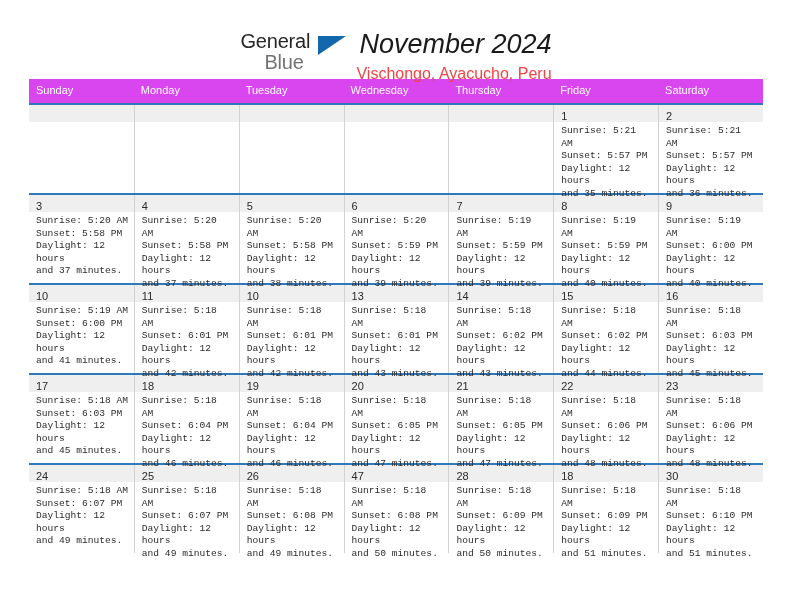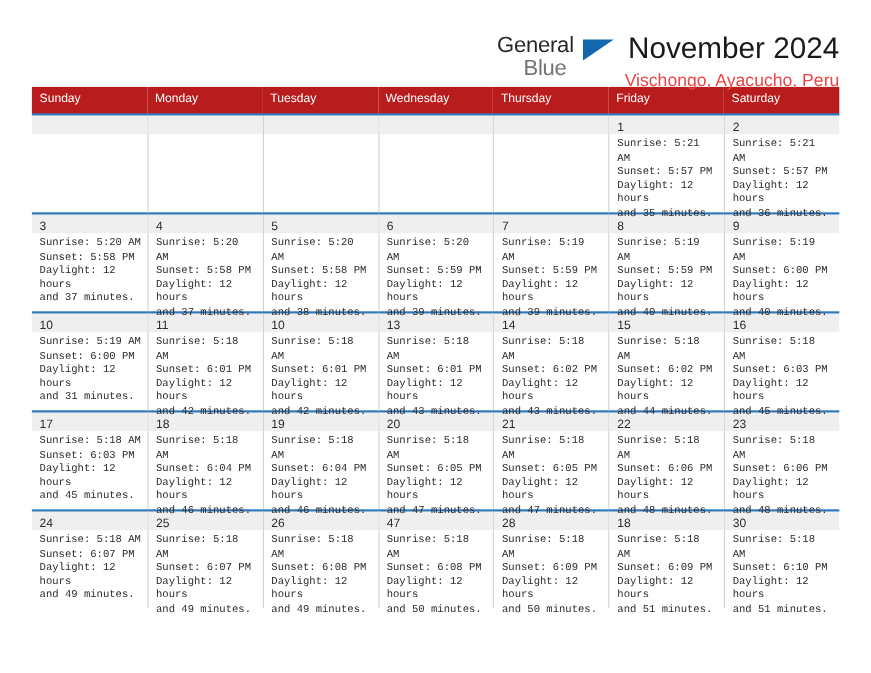--- a/index.html
+++ b/index.html
@@ -18,21 +18,21 @@
     position: relative;
     width: 792px;
     height: 612px;
     box-sizing: border-box;
     padding: 0 29px;
   }
 
   
   .topbar {
     display: flex;
-    justify-content: flex-end;
+    justify-content: center;
     align-items: flex-start;
     padding-top: 28px;
     height: 70px;
     box-sizing: border-box;
   }
   .brand {
     display: block;
     width: 116px;
     position: relative;
     padding-top: 3px;
@@ -67,38 +67,39 @@
   .titleblock {
     text-align: right;
   }
   .cal-title {
     font-size: 27px;
     line-height: 32px;
     color: #1a1a1a;
     font-weight: normal;
     margin: 0;
     white-space: nowrap;
+    font-style: italic;
   }
   .cal-sub {
     font-size: 16px;
     line-height: 20px;
     color: #ef4444;
     margin: 4px 0 0 0;
     white-space: nowrap;
   }
 
   
   .calendar {
     margin-top: 9px;
     width: 734px;
     border-collapse: collapse;
     table-layout: fixed;
   }
   .calendar th {
-    background: #b91c1c;
+    background: #d946ef;
     color: #ffffff;
     font-weight: normal;
     font-size: 11px;
     line-height: 13px;
     text-align: left;
     padding: 5px 0 6px 7px;
     height: 19px;
     box-sizing: border-box;
   }
   .calendar td {
@@ -307,21 +308,21 @@
           </td>
         </tr>
         <tr class="week">
           <td>
             <div class="cell first">
               <div class="daynum-band"><span class="daynum">10</span></div>
               <div class="celltext">
                 <div>Sunrise: 5:19 AM</div>
                 <div>Sunset: 6:00 PM</div>
                 <div>Daylight: 12 hours</div>
-                <div>and 31 minutes.</div>
+                <div>and 41 minutes.</div>
               </div>
             </div>
           </td>
           <td>
             <div class="cell">
               <div class="daynum-band"><span class="daynum">11</span></div>
               <div class="celltext">
                 <div>Sunrise: 5:18 AM</div>
                 <div>Sunset: 6:01 PM</div>
                 <div>Daylight: 12 hours</div>

